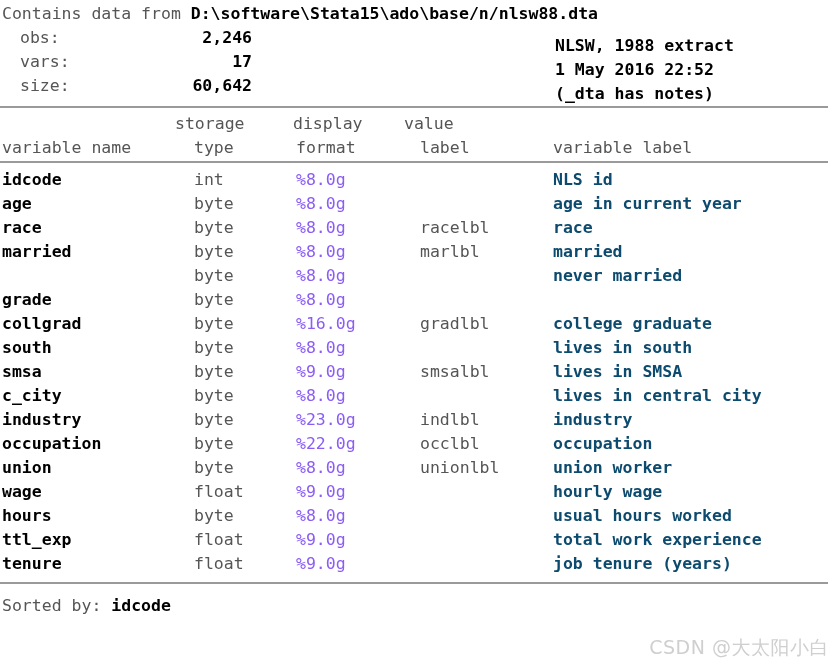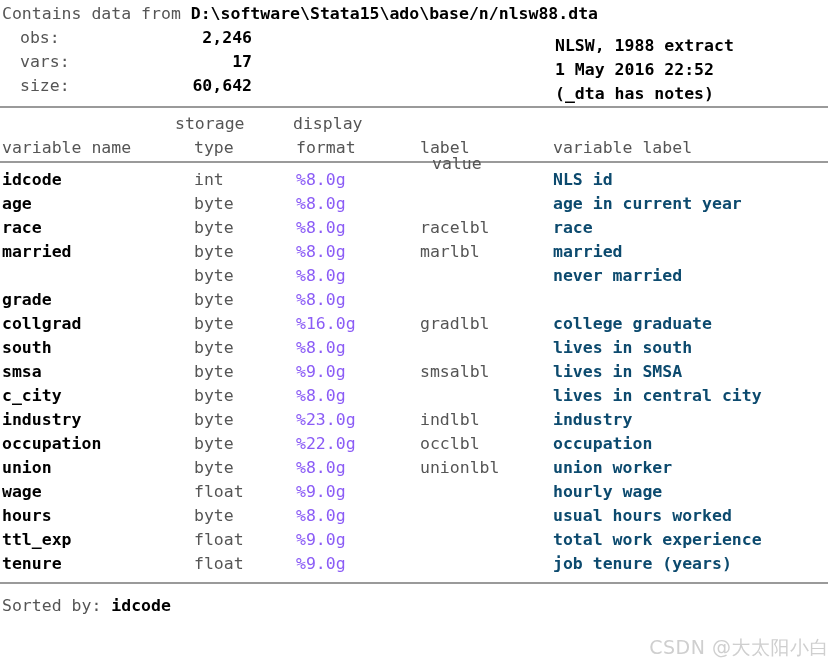--- a/index.html
+++ b/index.html
@@ -88,21 +88,21 @@
   .ch-r2 { top: 28px; }
 
   .c-var   { left: 2px; }
   .c-type  { left: 194px; }
   .c-fmt   { left: 296px; }
   .c-vlbl  { left: 420px; }
   .c-lbl   { left: 553px; }
 
   .c-type-h  { left: 175px; }
   .c-fmt-h   { left: 293px; }
-  .c-vlbl-h  { left: 432px; margin-top: 40px; }
+  .c-vlbl-h  { left: 404px; }
 
   
   .vars { padding-top: 5px; }
   .vrow {
     position: relative;
     height: 24px;
     white-space: pre;
   }
   .vrow > span {
     position: absolute;

